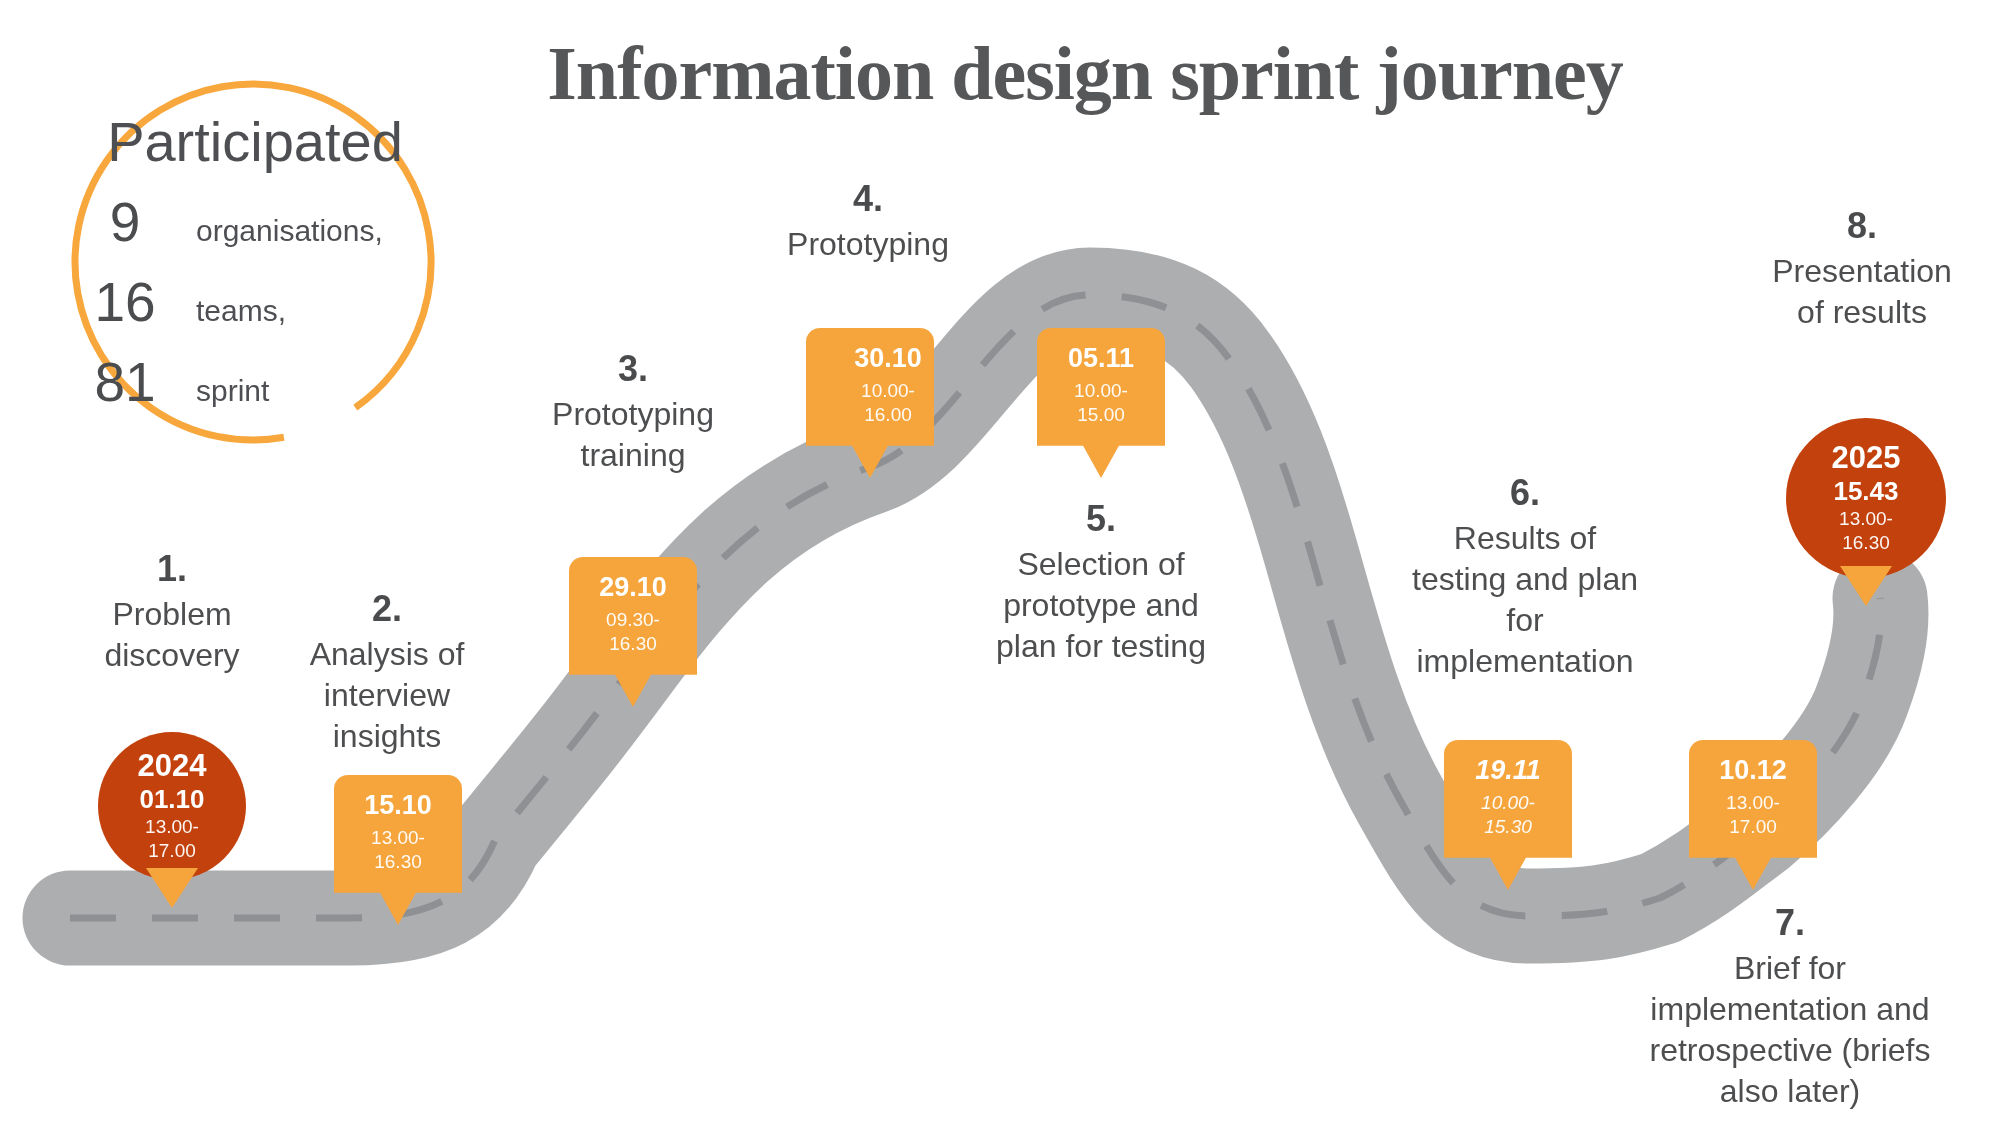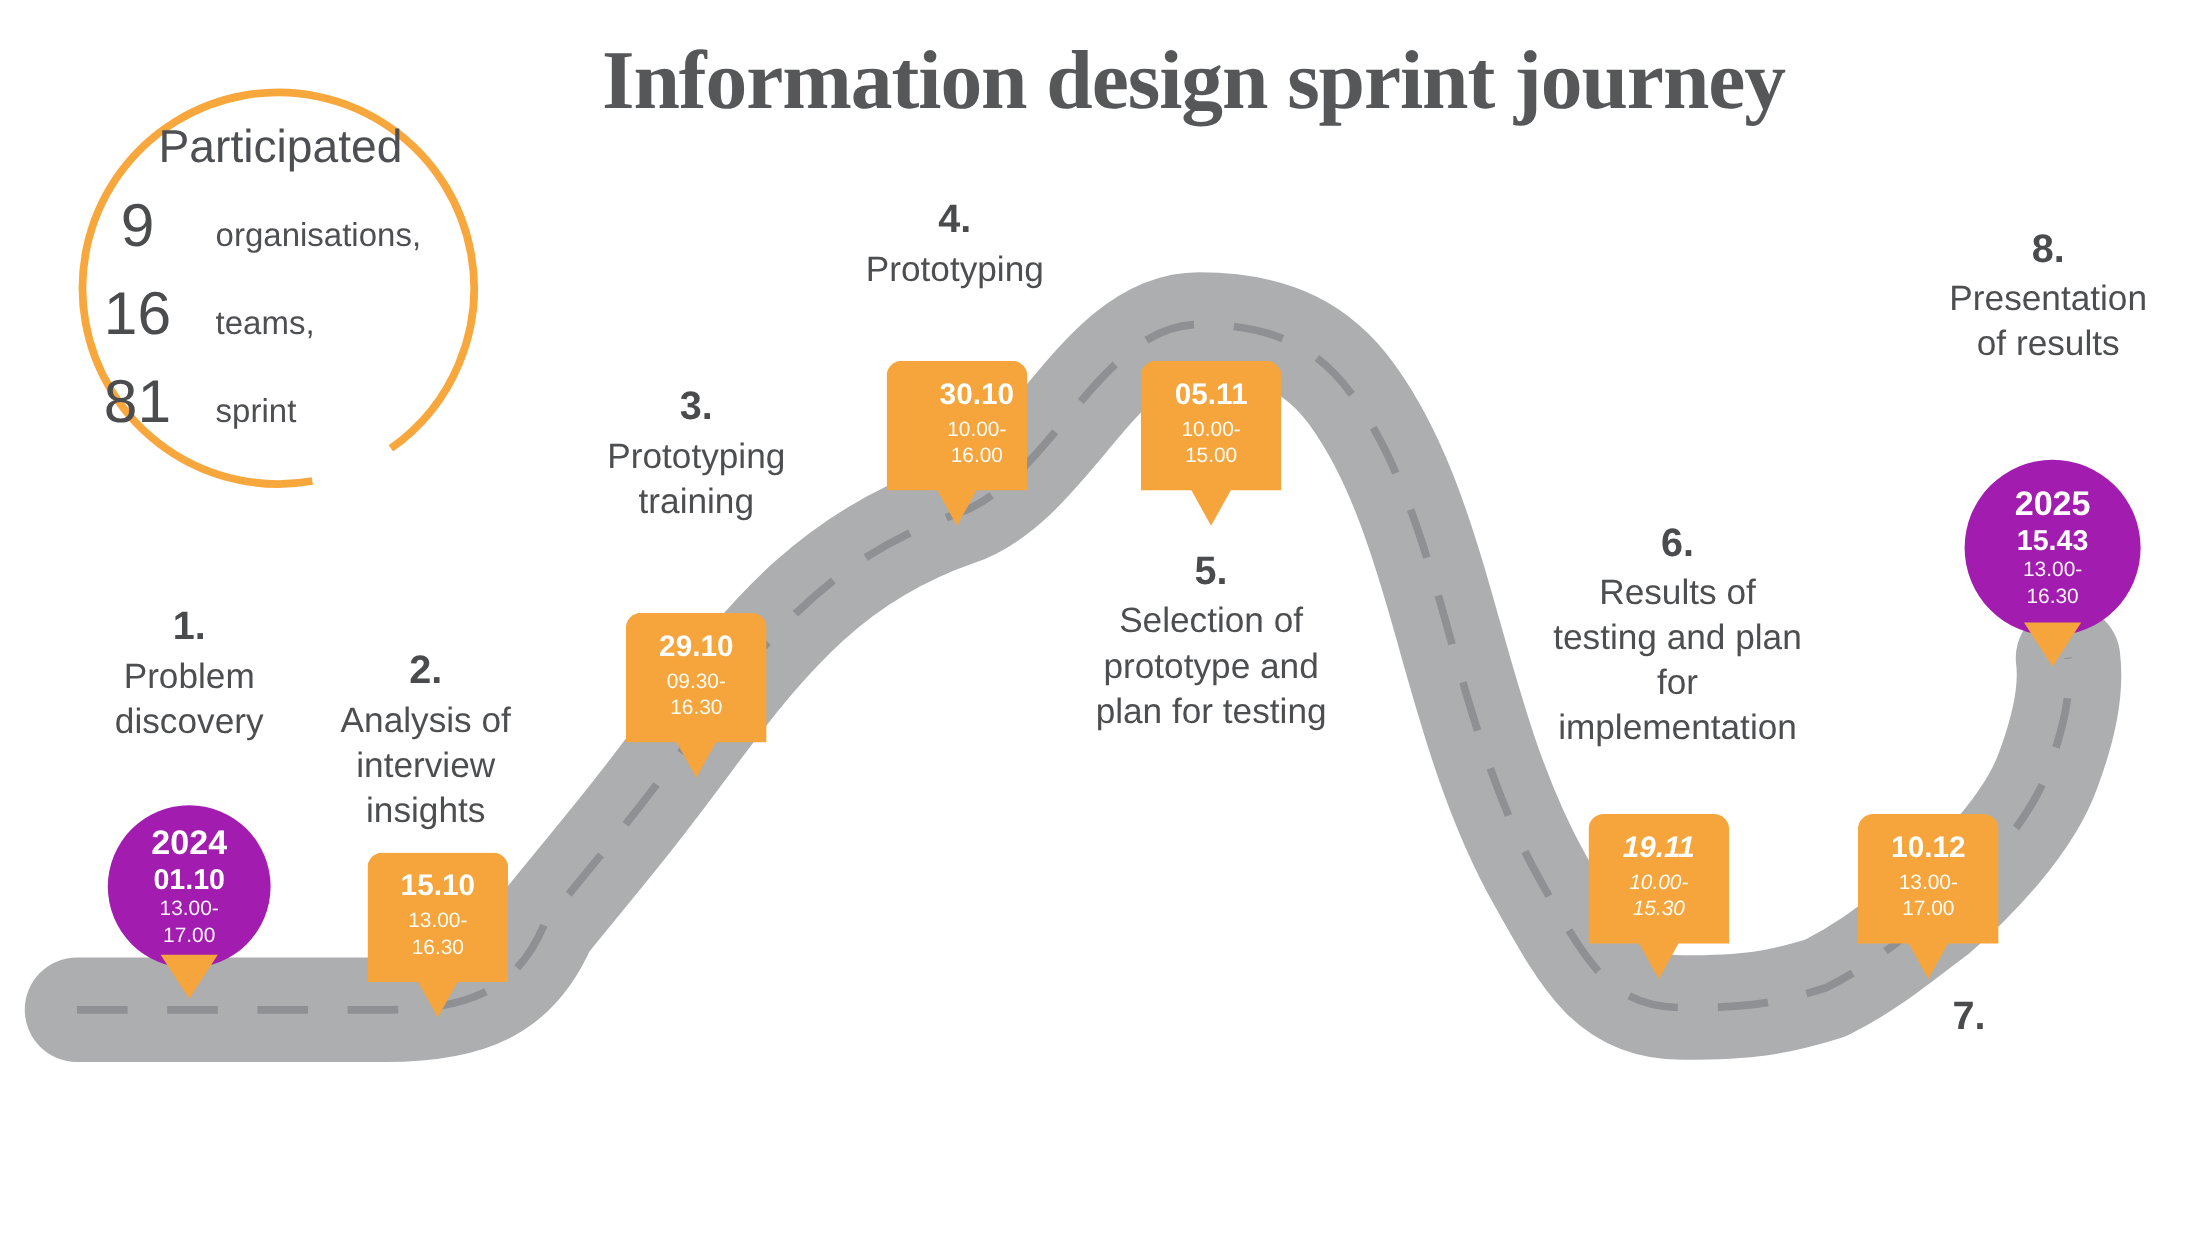--- a/index.html
+++ b/index.html
@@ -7,41 +7,41 @@
     position:relative;width:2000px;height:1125px;background:#ffffff;
     font-family:"Liberation Sans",sans-serif;overflow:hidden;color:#4e4f52;
   }
   .title{
     position:absolute;left:1085px;top:30px;transform:translateX(-50%);
     font-size:76px;font-weight:700;color:#565759;letter-spacing:-1px;white-space:nowrap;font-family:Liberation Serif, serif;
   }
   svg.road-svg{position:absolute;left:0;top:0;}
   
   .participated{position:absolute;left:60px;top:108px;width:390px;}
-  .participated-heading{font-size:42px;color:#4e4f52;text-align:center;line-height:1.2;}
+  .participated-heading{font-size:56px;color:#4e4f52;text-align:center;line-height:1.2;}
   .stat-rows{margin-top:12px;}
   .stat-row{display:flex;align-items:baseline;height:80px;}
   .stat-num{width:130px;text-align:center;font-size:55px;color:#4b4c4e;line-height:1.3;}
   .stat-word{font-size:30px;color:#4e4f52;margin-left:6px;}
   
   .step-label{position:absolute;text-align:center;color:#4d4e50;transform:translateX(-50%);}
   .step-num{font-size:36px;font-weight:700;margin-bottom:4px;color:#4a4b4d;}
   .step-text{font-size:32px;line-height:1.28;}
   
   .plaque{
     position:absolute;width:128px;height:150px;background:#F6A53C;border-radius:14px;
     clip-path:polygon(0 0,100% 0,100% 78.5%,64% 78.5%,50% 100%,36% 78.5%,0 78.5%);
     color:#ffffff;text-align:center;padding-top:16px;box-sizing:border-box;
   }
   .plaque .m-date{font-size:27px;font-weight:700;margin-bottom:5px;line-height:1.1;}
   .m-time{font-size:19px;line-height:1.27;color:rgba(255,255,255,0.95);text-align:center;}
   
   .pin{position:absolute;text-align:center;}
   .pin-circle{
-    border-radius:50%;background:#a21caf;color:#ffffff;
+    border-radius:50%;background:#c2410c;color:#ffffff;
     display:flex;flex-direction:column;align-items:center;justify-content:center;margin:0 auto;
   }
   .pin-tail{
     width:0;height:0;margin:-12px auto 0;
     border-left:26px solid transparent;border-right:26px solid transparent;
     border-top:40px solid #F6A53C;
   }
   .pin .m-year{font-size:31px;font-weight:700;line-height:1.15;}
   .pin .m-date{font-size:26px;font-weight:700;line-height:1.2;}
 </style>
@@ -119,20 +119,21 @@
   <div class="step-label" style="left:1101px;top:498px;width:210px;">
     <div class="step-num">5.</div>
     <div class="step-text">Selection of prototype and plan for testing</div>
   </div>
   <div class="step-label" style="left:1525px;top:472px;width:235px;">
     <div class="step-num">6.</div>
     <div class="step-text">Results of testing and plan for implementation</div>
   </div>
   <div class="step-label" style="left:1790px;top:902px;width:285px;">
     <div class="step-num">7.</div>
+    <div class="step-text">Brief for implementation and retrospective (briefs also later)</div>
   </div>
   <div class="step-label" style="left:1862px;top:205px;width:200px;">
     <div class="step-num">8.</div>
     <div class="step-text">Presentation of results</div>
   </div>
 
   <div class="pin" style="left:98px;top:732px;width:148px;">
     <div class="pin-circle" style="width:148px;height:148px;">
       <div class="m-year">2024</div>
       <div class="m-date">01.10</div>

